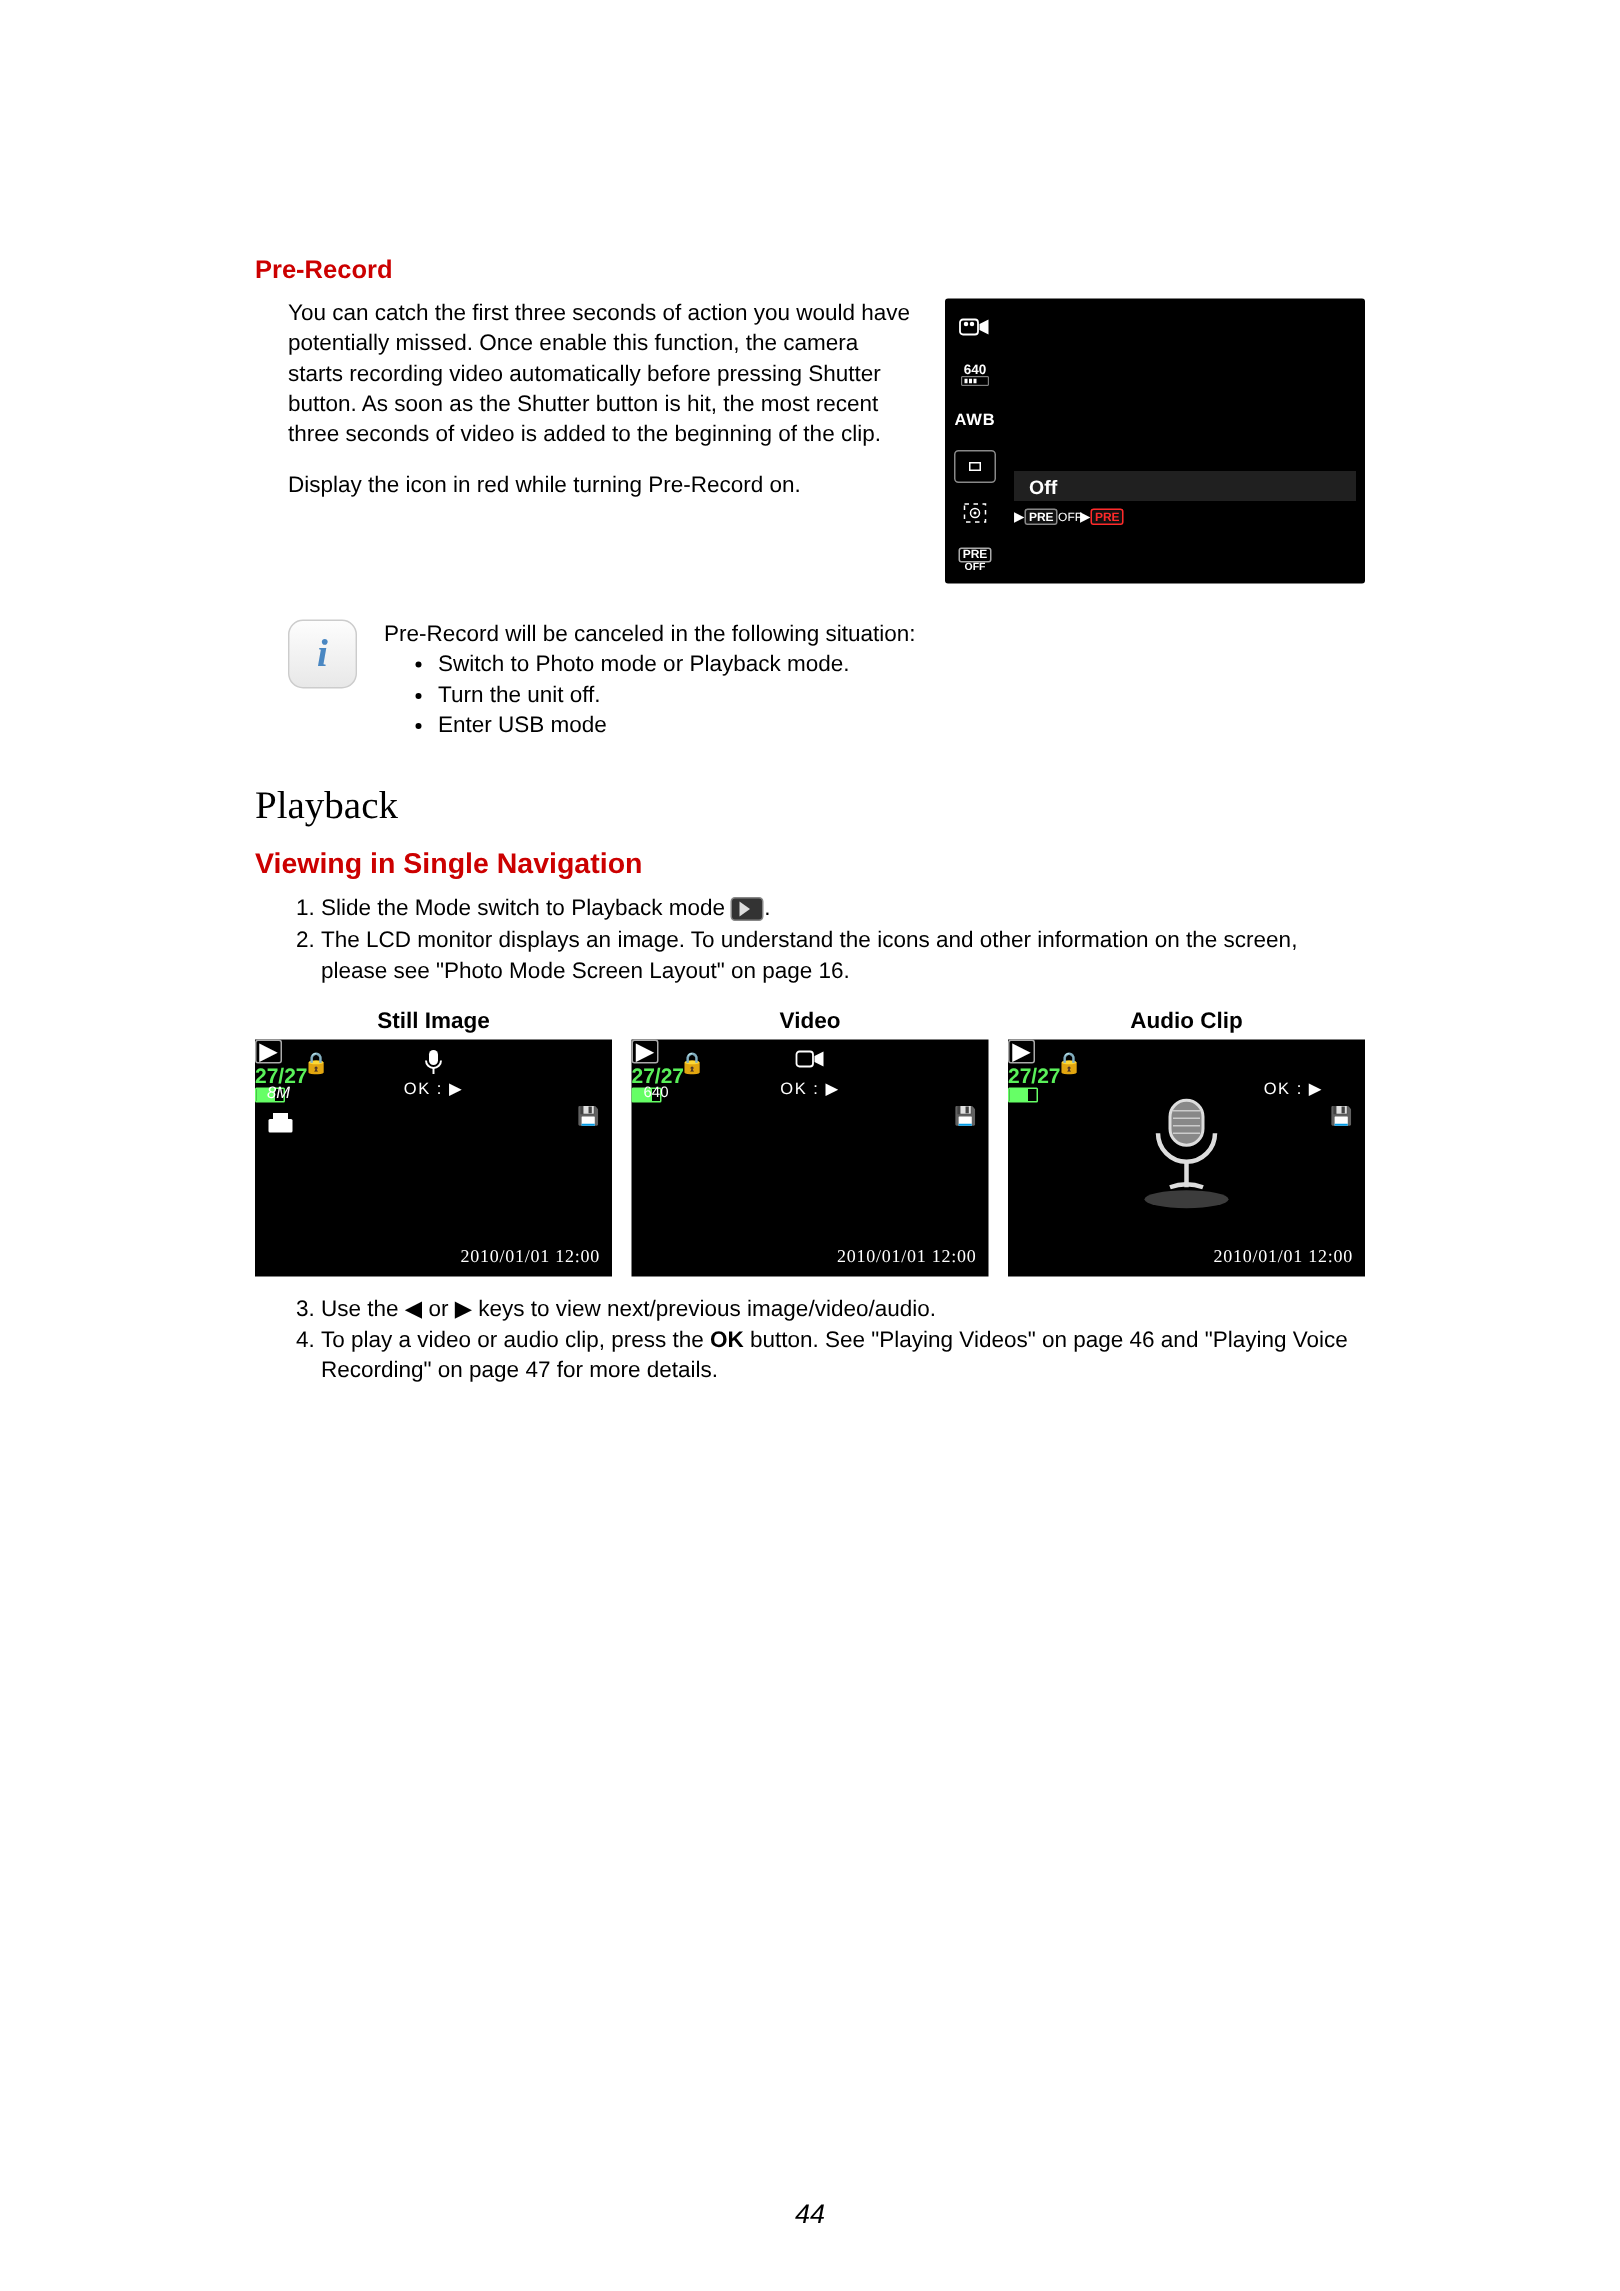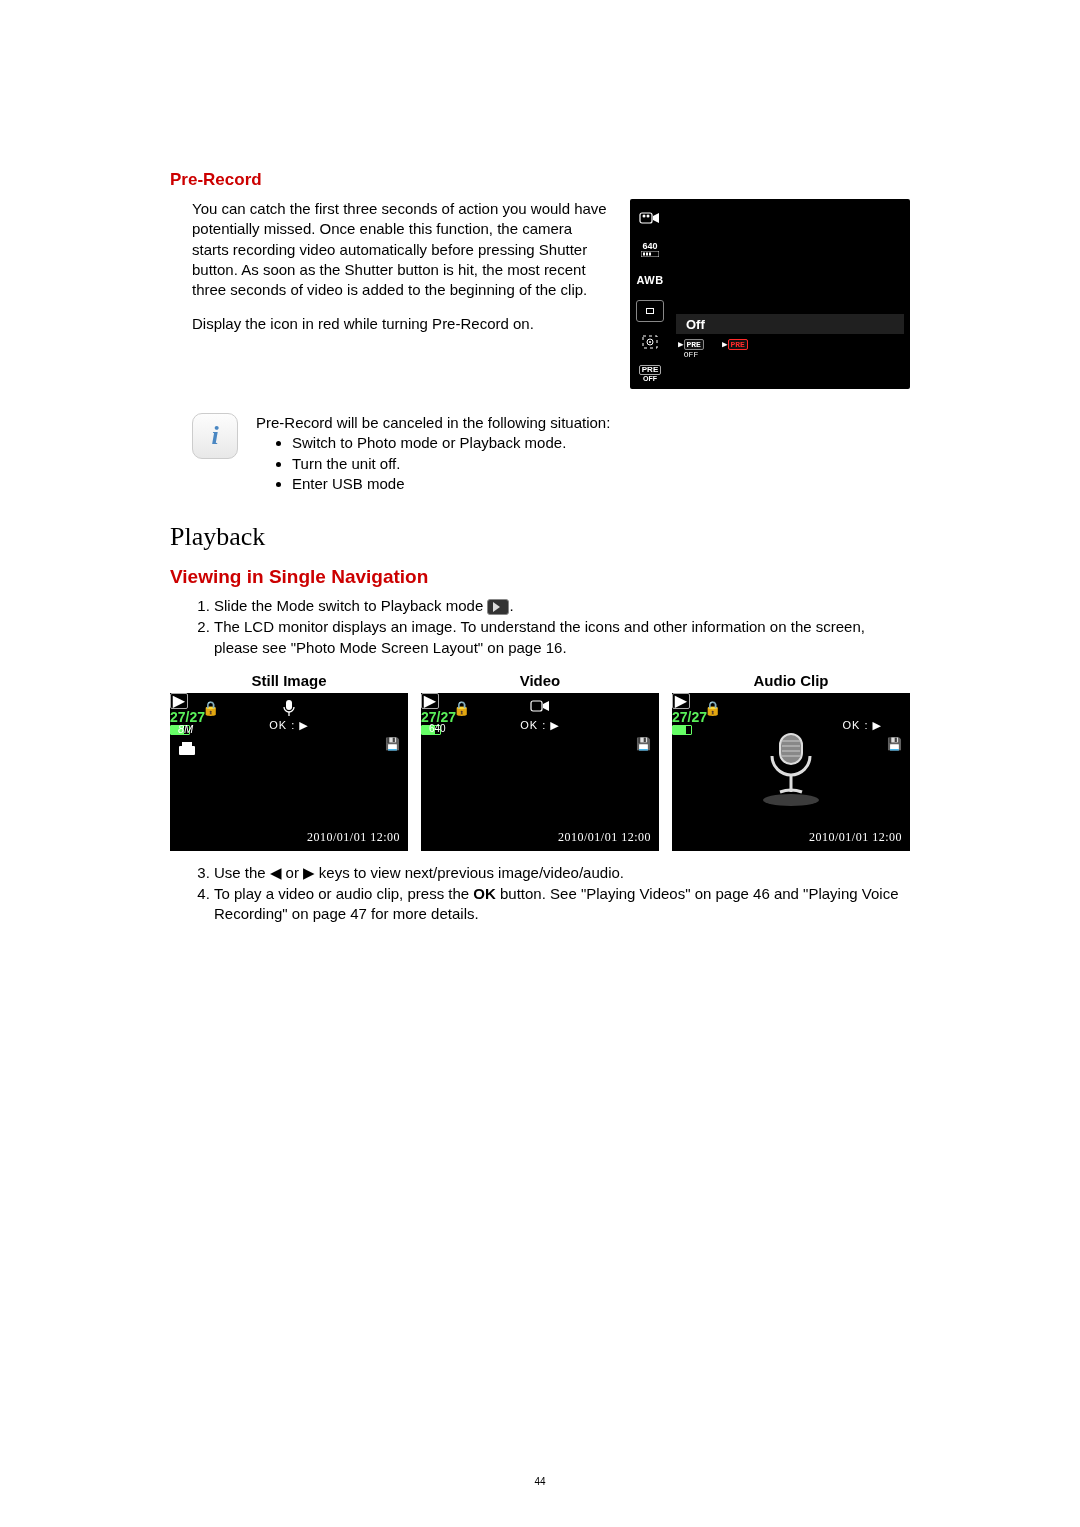--- a/index.html
+++ b/index.html
@@ -9,21 +9,21 @@
   .top-row { display: flex; gap: 20px; }
   .top-text { flex: 1; font-size: 15px; line-height: 1.35; }
   .top-text p { margin-bottom: 14px; }
   .lcd-box { width: 280px; height: 190px; background: #000; position: relative; border-radius: 2px; }
   .lcd-left-icons { position: absolute; left: 6px; top: 8px; display: flex; flex-direction: column; gap: 9px; align-items: center; }
   .icon-box { width: 28px; height: 22px; display: flex; align-items: center; justify-content: center; color: #fff; font-size: 11px; font-weight: bold; }
   .icon-bordered { border: 1px solid #888; border-radius: 3px; }
   .awb { font-family: Arial; letter-spacing: 0.5px; }
   .off-label-bar { position: absolute; left: 46px; top: 115px; right: 6px; height: 20px; background: #202020; color: #fff; font-size: 13px; display: flex; align-items: center; padding-left: 10px; font-weight: bold; }
   .pre-row { position: absolute; left: 46px; top: 140px; display: flex; gap: 14px; }
-  .pre-chip { width: 30px; display: flex; flex-direction: column; align-items: center; color: #fff; font-size: 8px; font-family: Liberation Mono, monospace; }
+  .pre-chip { width: 30px; display: flex; align-items: center; color: #fff; font-size: 8px; }
   .pre-chip .flag { background: #111; border: 1px solid #888; border-radius: 2px; color: #fff; padding: 0 2px; font-size: 8px; font-weight: bold; position: relative; }
   .pre-chip .flag.red { color: #ff2a2a; border-color: #ff2a2a; }
 
   .note-row { display: flex; align-items: flex-start; gap: 18px; margin-top: 24px; }
   .info-icon { width: 46px; height: 46px; border: 1px solid #ccc; border-radius: 10px; display:flex; align-items:center; justify-content:center; background: linear-gradient(#fdfdfd,#e8e8e8); color:#4a87c2; font-family: Georgia, serif; font-style: italic; font-size: 26px; font-weight: bold; }
   .note-body { font-size: 15px; line-height: 1.35; }
   .note-body ul { list-style: disc; padding-left: 36px; }
 
   .h2 { font-size: 26px; font-family: Verdana; margin-top: 28px; margin-bottom: 0; }
   .sub-p { font-size: 15px; margin-top: 2px; padding-left: 22px; }
@@ -46,21 +46,21 @@
   .t-card { right:8px; top:44px; font-size:12px; }
   .t-8m { left:8px; top:30px; font-size:11px;font-style:italic; }
   .t-640 { left:8px; top:30px; font-size:10px; }
   .t-datetime { position:absolute; bottom:6px; right:8px; font-size:12px; font-family: Liberation Serif, serif; letter-spacing:0.5px; }
   .mic-circle { position:absolute; left:50%; top:50%; transform:translate(-50%,-50%); }
   .arrows { font-family: Arial; }
 
   .step3 { font-size:15px; line-height:1.35; padding-left:44px; margin-top:12px; }
   .step3 li { margin-top:1px; }
 
-  .page-num { position:absolute; bottom:40px; left:0; width:1080px; text-align:center; font-size:10px; }
+  .page-num { position:absolute; bottom:40px; left:0; width:1080px; text-align:center; font-size:18px;font-style:italic; }
 </style>
 </head>
 <body>
 
 <div class="page">
 
   <div class="section-title">Pre-Record</div>
 
   <div class="top-row">
     <div class="top-text" style="padding-left:22px;">

